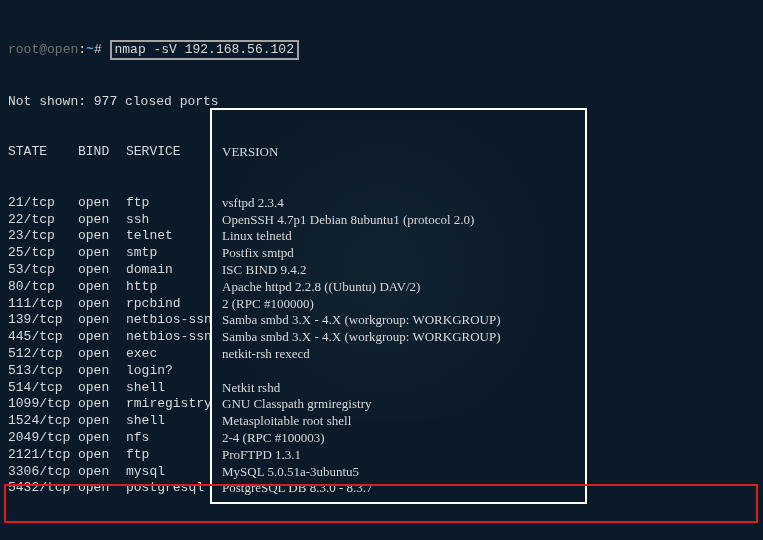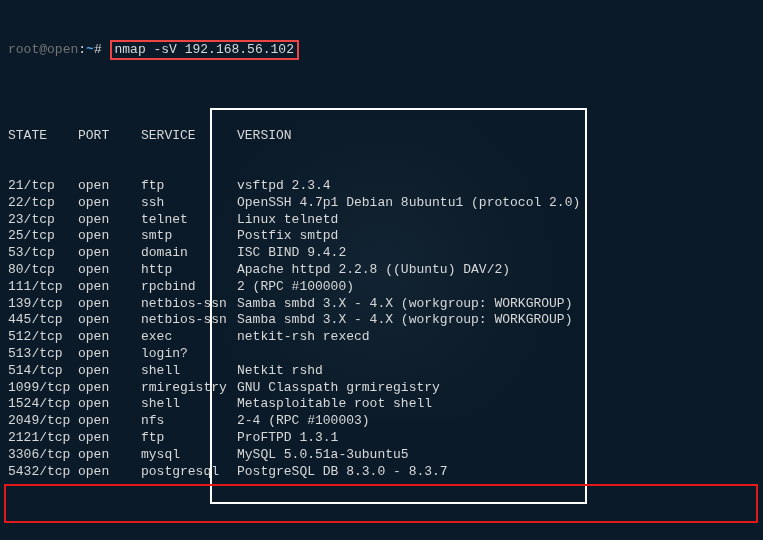--- a/index.html
+++ b/index.html
@@ -32,48 +32,48 @@
     position: relative;
     z-index: 1;
     white-space: pre;
   }
   .prompt-user { color: #737373; }
   .prompt-path { color: #4aa6e8; font-weight: bold; }
   .prompt-hash { color: #d8d8d8; }
   .cmd-box {
     display: inline-block;
     padding: 0 3px;
-    border: 2px solid #ef4444;
+    border: 2px solid #a3a3a3;
   }
   .cmd-text { color: #d8d8d8; }
   .line { display: block; }
   .table-box {
     position: absolute;
     border: 2px solid #ffffff;
     pointer-events: none;
     z-index: 2;
   }
   .red-box {
     position: absolute;
     border: 2px solid #e21a1a;
     pointer-events: none;
     z-index: 2;
   }
   .col-port    { display: inline-block; width: 70px; vertical-align: top; }
   .col-state   { display: inline-block; width: 48px; vertical-align: top; }
-  .col-service { display: inline-block; width: 96px; vertical-align: top; margin-left: 15px; }
-  .col-version { display: inline-block; vertical-align: top; }
+  .col-service { display: inline-block; width: 96px; vertical-align: top; }
+  .col-version { display: inline-block; vertical-align: top; font-family: Liberation Serif, serif; }
 </style>
 </head>
 <body>
 
 <div class="terminal">
   <span class="line"><span class="prompt-user">root</span><span class="prompt-user">@</span><span class="prompt-user">open</span><span class="prompt-hash">:</span><span class="prompt-path">~</span><span class="prompt-hash">#</span> <span class="cmd-box"><span class="cmd-text">nmap -sV 192.168.56.102</span></span></span>
-  <span id="intro-lines"><span class="line"></span></span>
-  <span class="line"><span class="col-port">STATE</span><span class="col-state">PORT</span><span class="col-service">SERVICE</span><span class="col-version">VERSION</span></span>
+  <span id="intro-lines"><span class="line"></span><span class="line">Not shown: 977 closed ports</span></span>
+  <span class="line"><span class="col-port">STATE</span><span class="col-state">BIND</span><span class="col-service">SERVICE</span><span class="col-version">VERSION</span></span>
   <span id="row-lines"><span class="line"><span class="col-port">21/tcp</span><span class="col-state">open</span><span class="col-service">ftp</span><span class="col-version">vsftpd 2.3.4</span></span><span class="line"><span class="col-port">22/tcp</span><span class="col-state">open</span><span class="col-service">ssh</span><span class="col-version">OpenSSH 4.7p1 Debian 8ubuntu1 (protocol 2.0)</span></span><span class="line"><span class="col-port">23/tcp</span><span class="col-state">open</span><span class="col-service">telnet</span><span class="col-version">Linux telnetd</span></span><span class="line"><span class="col-port">25/tcp</span><span class="col-state">open</span><span class="col-service">smtp</span><span class="col-version">Postfix smtpd</span></span><span class="line"><span class="col-port">53/tcp</span><span class="col-state">open</span><span class="col-service">domain</span><span class="col-version">ISC BIND 9.4.2</span></span><span class="line"><span class="col-port">80/tcp</span><span class="col-state">open</span><span class="col-service">http</span><span class="col-version">Apache httpd 2.2.8 ((Ubuntu) DAV/2)</span></span><span class="line"><span class="col-port">111/tcp</span><span class="col-state">open</span><span class="col-service">rpcbind</span><span class="col-version">2 (RPC #100000)</span></span><span class="line"><span class="col-port">139/tcp</span><span class="col-state">open</span><span class="col-service">netbios-ssn</span><span class="col-version">Samba smbd 3.X - 4.X (workgroup: WORKGROUP)</span></span><span class="line"><span class="col-port">445/tcp</span><span class="col-state">open</span><span class="col-service">netbios-ssn</span><span class="col-version">Samba smbd 3.X - 4.X (workgroup: WORKGROUP)</span></span><span class="line"><span class="col-port">512/tcp</span><span class="col-state">open</span><span class="col-service">exec</span><span class="col-version">netkit-rsh rexecd</span></span><span class="line"><span class="col-port">513/tcp</span><span class="col-state">open</span><span class="col-service">login?</span><span class="col-version"></span></span><span class="line"><span class="col-port">514/tcp</span><span class="col-state">open</span><span class="col-service">shell</span><span class="col-version">Netkit rshd</span></span><span class="line"><span class="col-port">1099/tcp</span><span class="col-state">open</span><span class="col-service">rmiregistry</span><span class="col-version">GNU Classpath grmiregistry</span></span><span class="line"><span class="col-port">1524/tcp</span><span class="col-state">open</span><span class="col-service">shell</span><span class="col-version">Metasploitable root shell</span></span><span class="line"><span class="col-port">2049/tcp</span><span class="col-state">open</span><span class="col-service">nfs</span><span class="col-version">2-4 (RPC #100003)</span></span><span class="line"><span class="col-port">2121/tcp</span><span class="col-state">open</span><span class="col-service">ftp</span><span class="col-version">ProFTPD 1.3.1</span></span><span class="line"><span class="col-port">3306/tcp</span><span class="col-state">open</span><span class="col-service">mysql</span><span class="col-version">MySQL 5.0.51a-3ubuntu5</span></span><span class="line"><span class="col-port">5432/tcp</span><span class="col-state">open</span><span class="col-service">postgresql</span><span class="col-version">PostgreSQL DB 8.3.0 - 8.3.7</span></span></span>
   
   
   
   
 </div>
 
 <div id="tbox" class="table-box" style="left: 210px; top: 108px; width: 373px; height: 392px;"></div>
 <div id="rbox" class="red-box" style="left: 4px; top: 484px; width: 750px; height: 35px;"></div>
 

